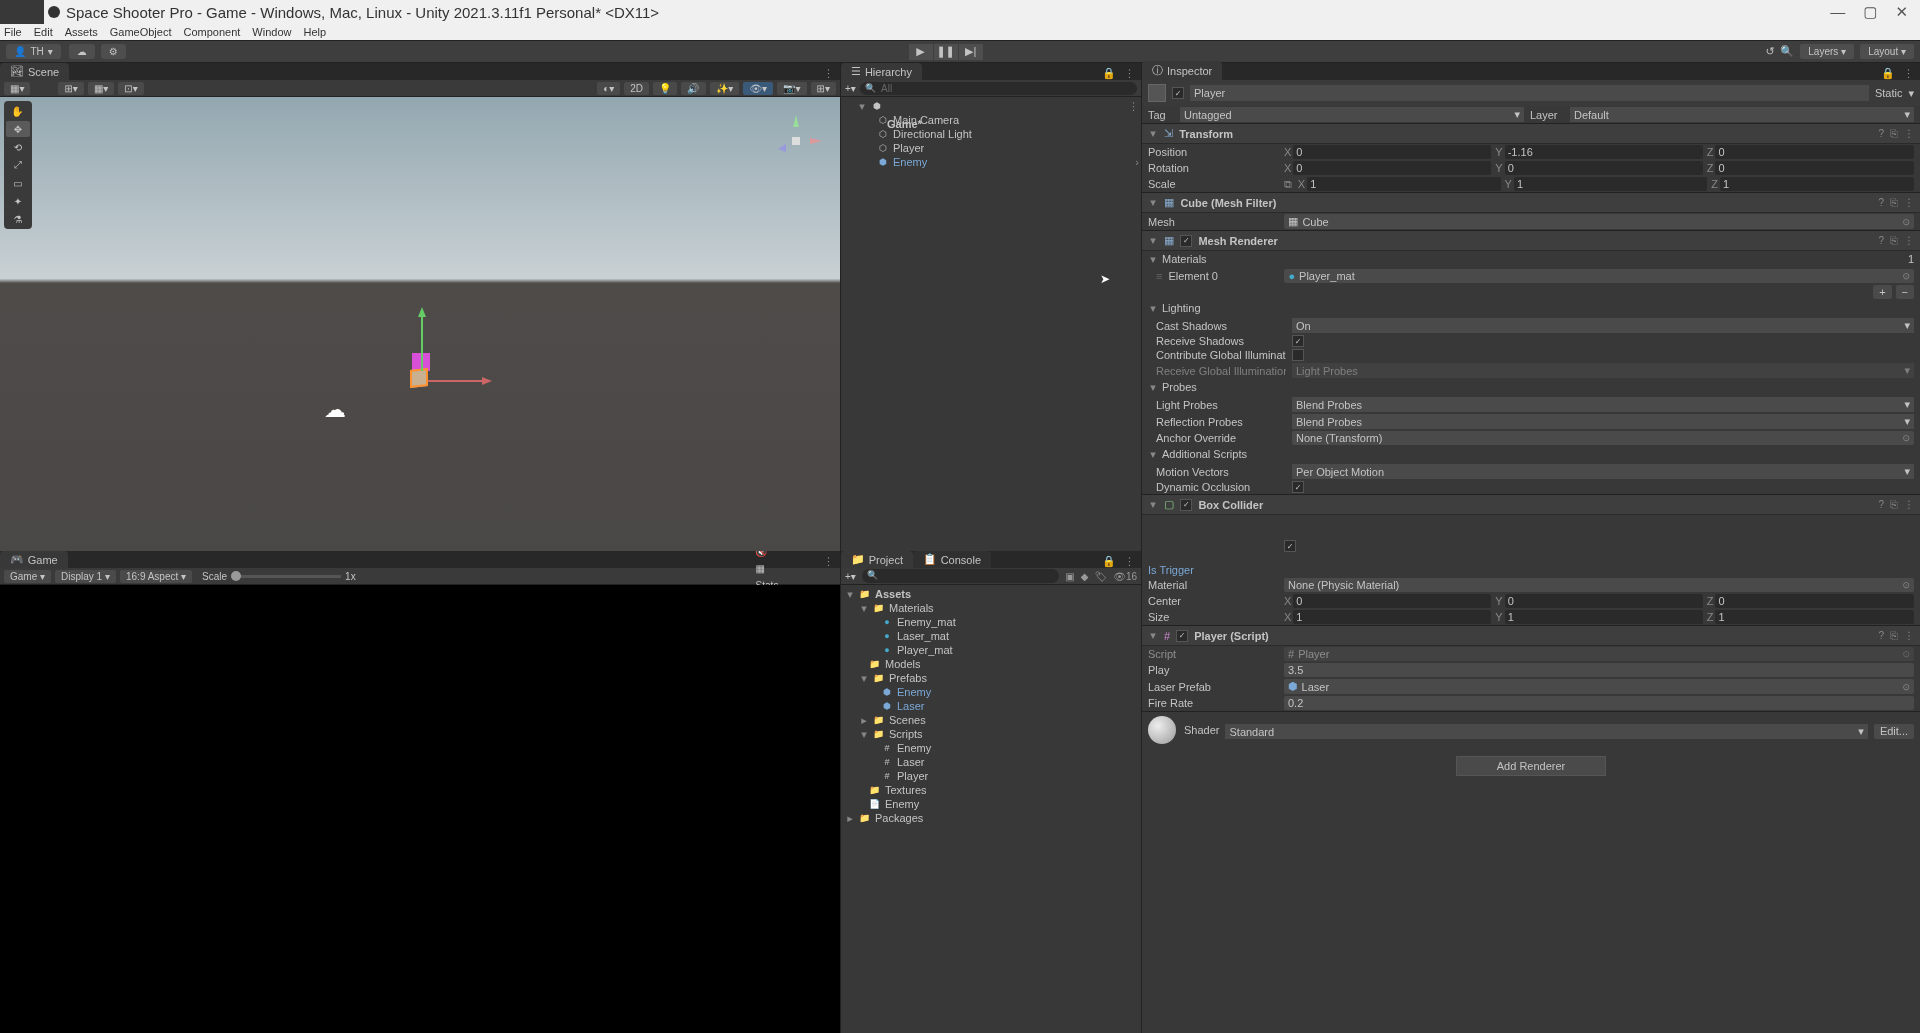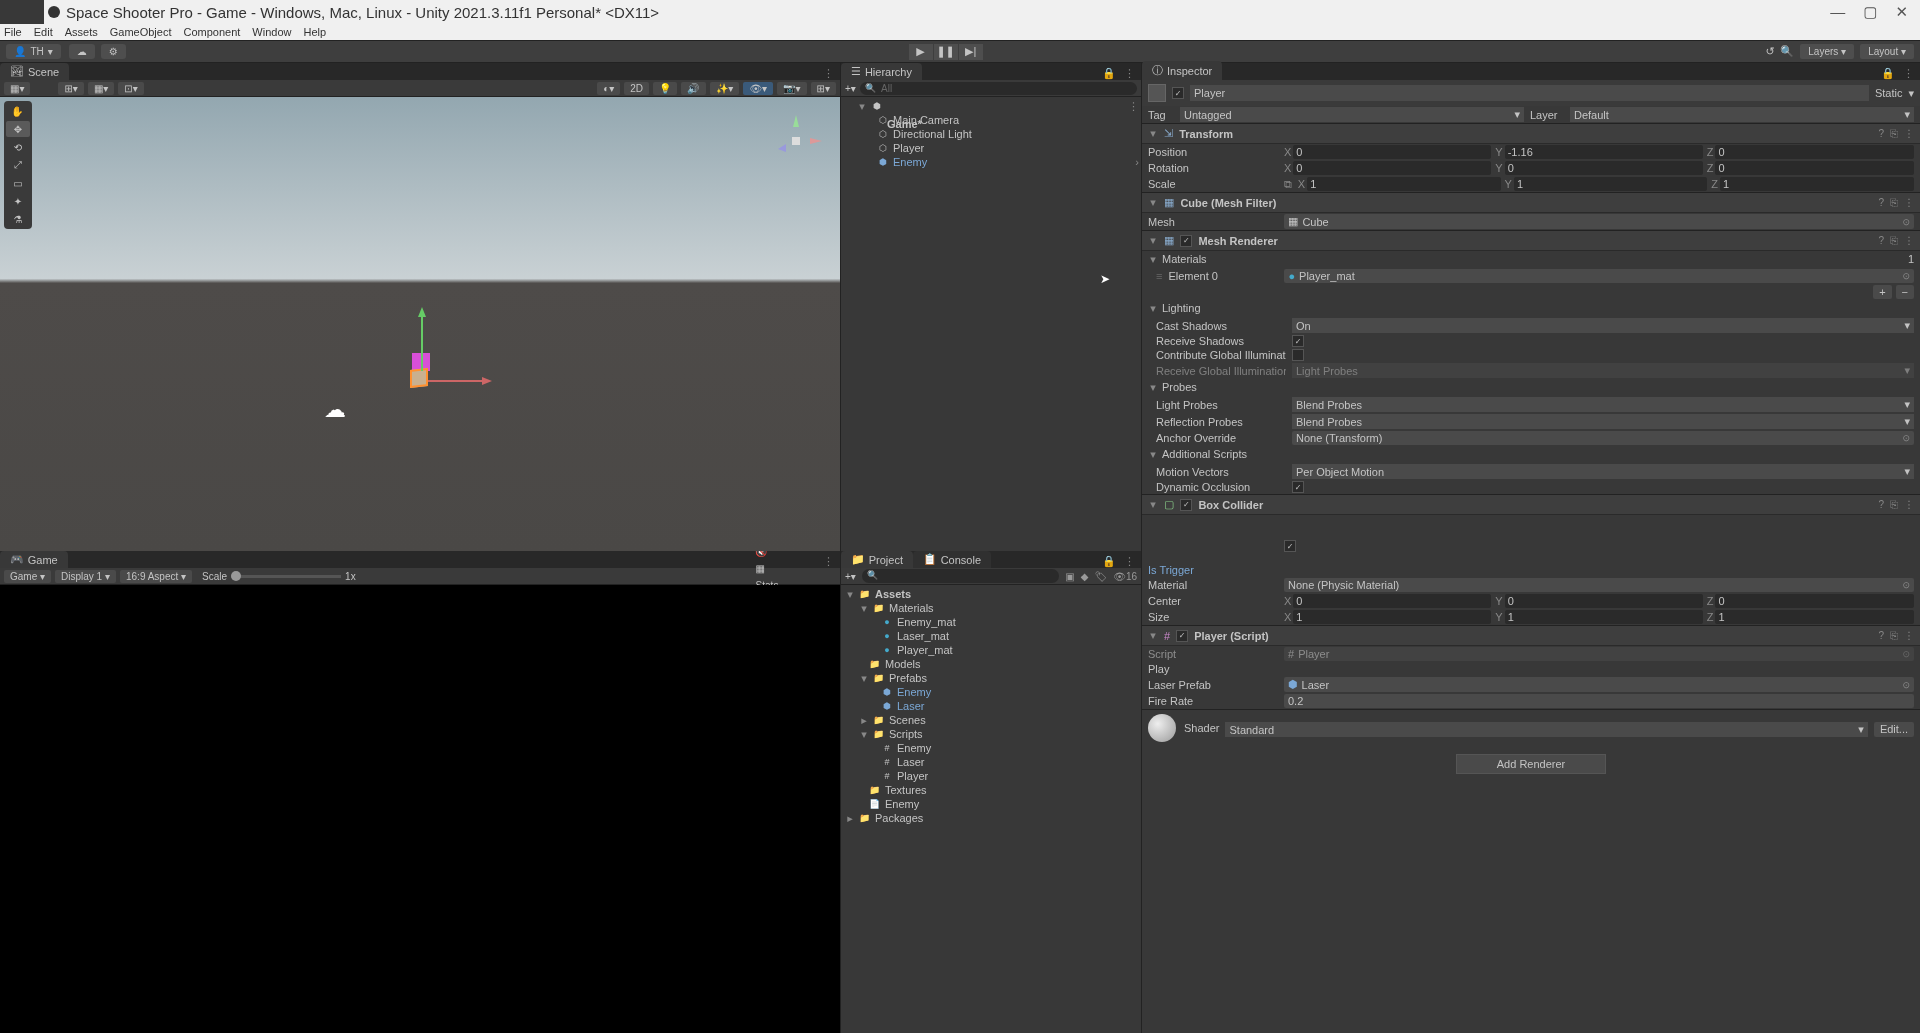--- a/index.html
+++ b/index.html
@@ -660,20 +660,21 @@
       <div class="insp-row" style="opacity:0.6;">
           <span class="lbl">Script</span>
           <div class="obj-field">
             <span>#</span>
             <span>Player</span>
             <span class="target">⊙</span>
           </div>
         </div>
       <div class="insp-row">
           <span class="lbl">Play</span>
+          <div class="fld">3.5</div>
         </div>
       <div class="insp-row">
           <span class="lbl">Laser Prefab</span>
           <div class="obj-field">
             <span style="color:#7ba8d6;">⬢</span>
             <span>Laser</span>
             <span class="target">⊙</span>
           </div>
         </div>
       <div class="insp-row">

